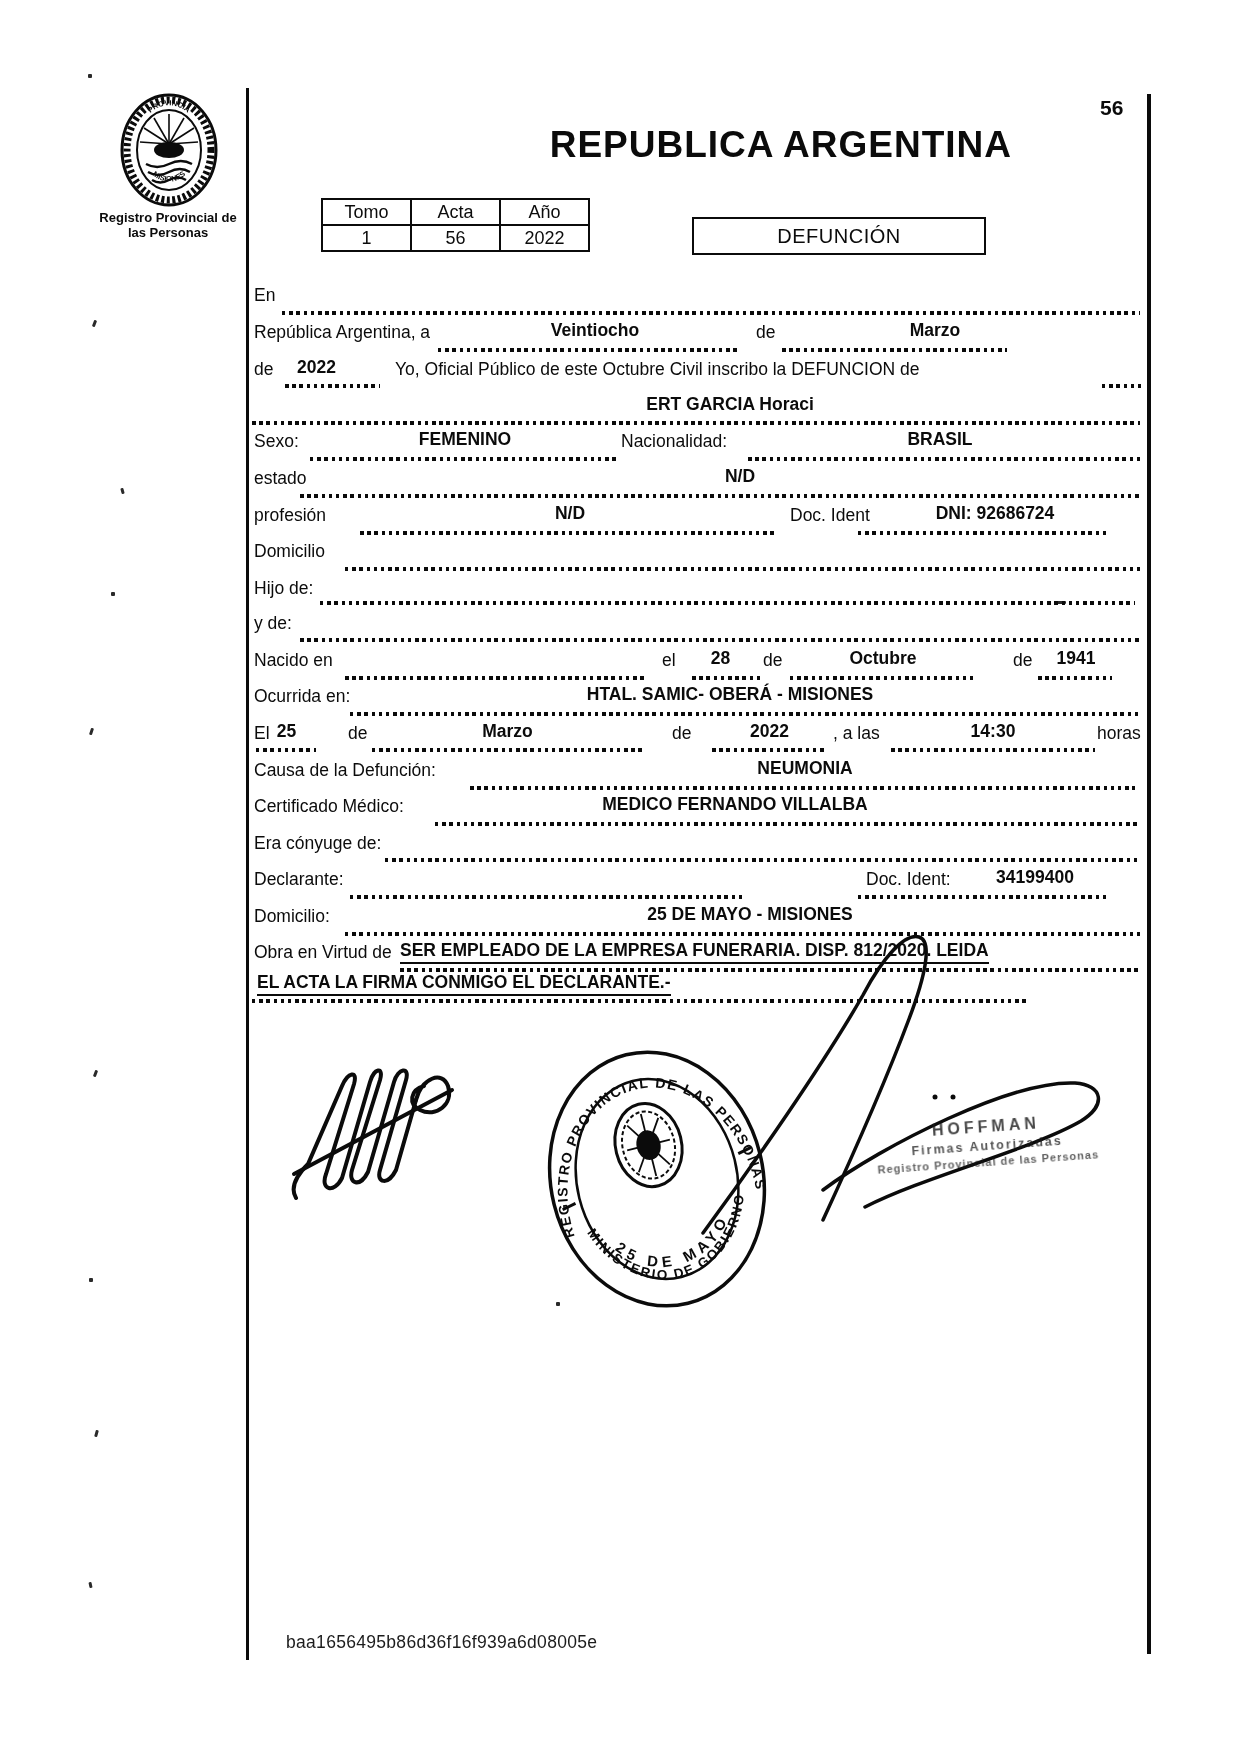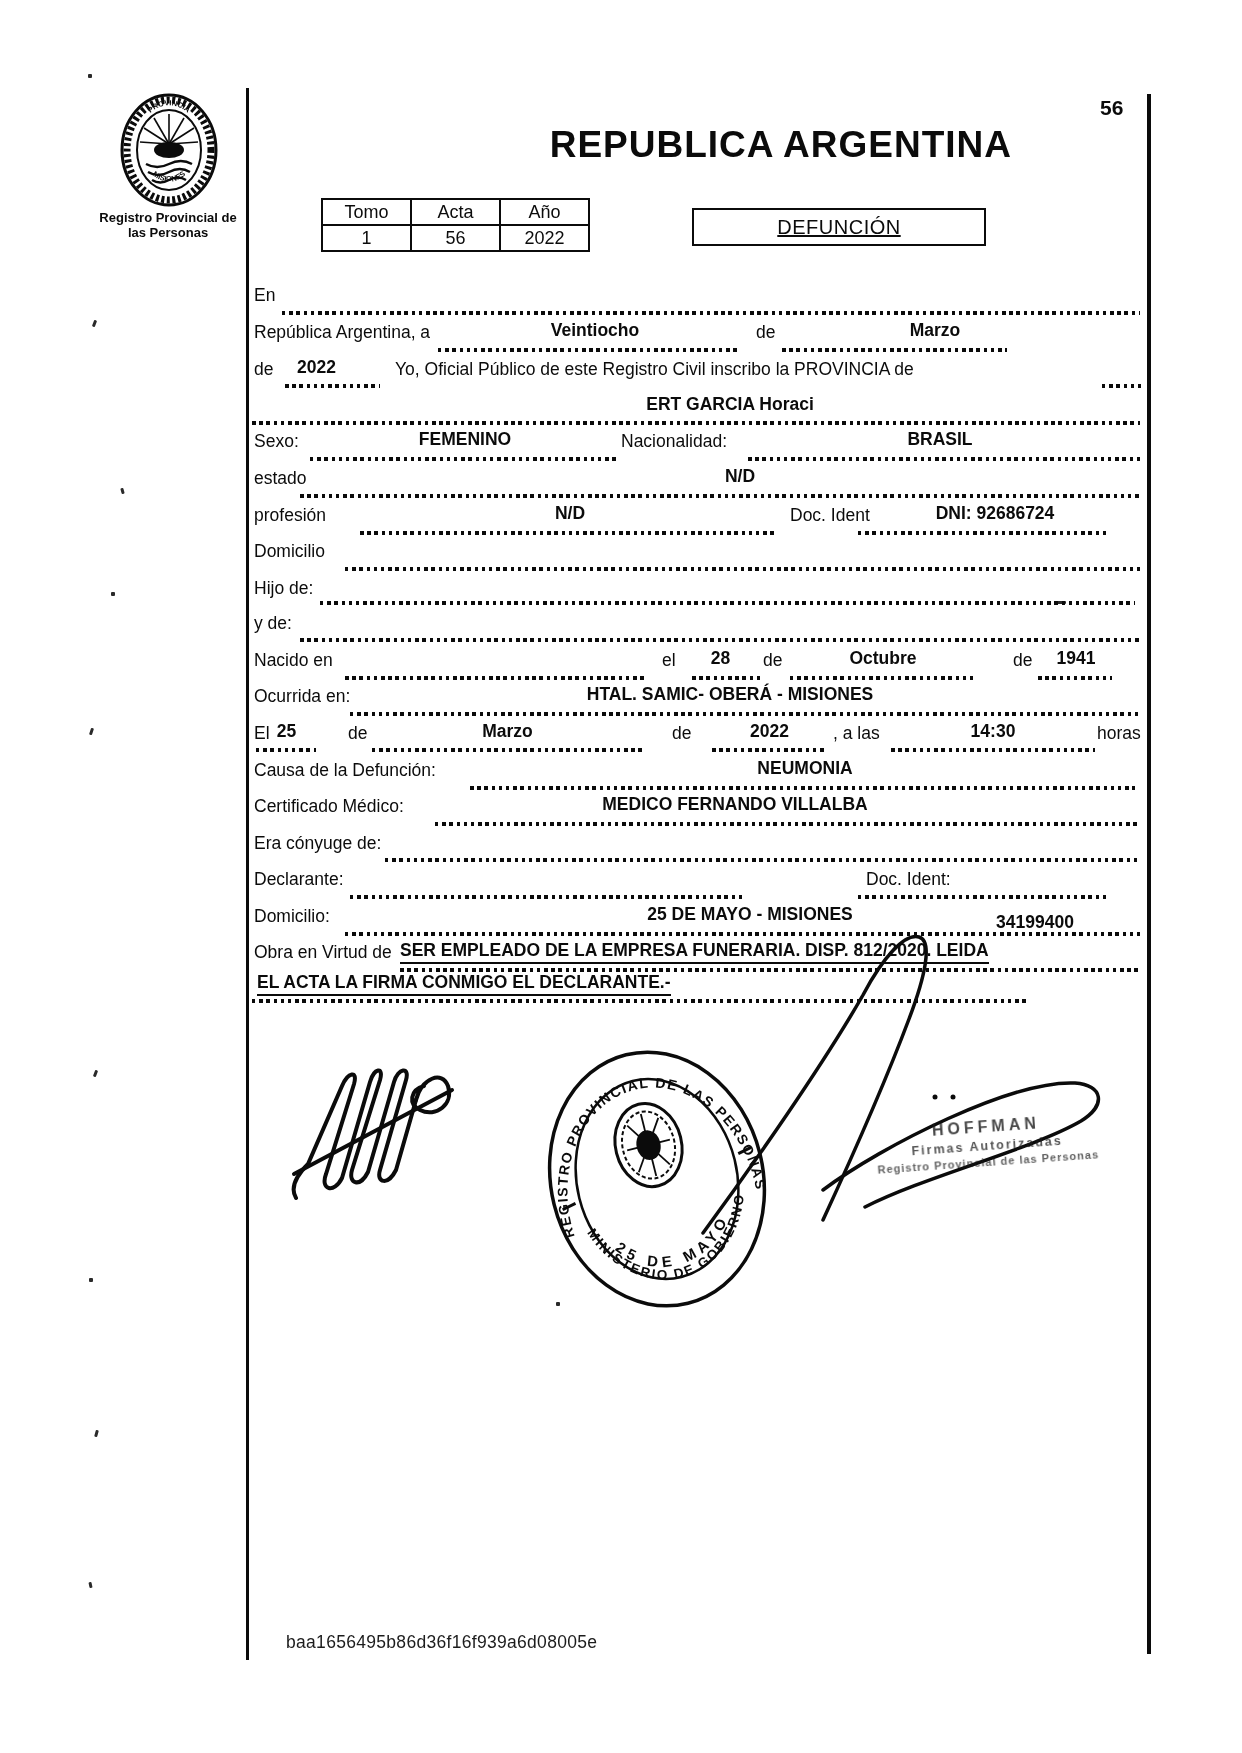--- a/index.html
+++ b/index.html
@@ -17,22 +17,22 @@
   .val{position:absolute;font-size:17.5px;font-weight:700;text-align:center;white-space:nowrap;}
   .valL{position:absolute;font-size:17.5px;font-weight:700;white-space:nowrap;}
   .pgnum{position:absolute;left:1100px;top:96px;font-size:21px;font-weight:700;}
   .title{position:absolute;left:252px;top:124px;width:760px;text-align:right;
          font-size:37px;font-weight:700;letter-spacing:1px;}
   
   table.rec{position:absolute;left:321px;top:198px;border-collapse:collapse;}
   table.rec td,table.rec th{border:2.5px solid #0b0b0b;width:87px;height:24px;text-align:center;
          font-size:18px;font-weight:400;padding:0;}
   table.rec th{font-weight:400;}
-  .defbox{position:absolute;left:692px;top:208px;width:290px;height:34px;border:2.5px solid #0b0b0b;
-          display:flex;align-items:center;justify-content:center;font-size:20px;letter-spacing:.5px;text-decoration:underline;}
+  .defbox{position:absolute;left:692px;top:217px;width:290px;height:34px;border:2.5px solid #0b0b0b;
+          display:flex;align-items:center;justify-content:center;font-size:20px;letter-spacing:.5px;}
   .logoCap{position:absolute;left:92px;top:210px;width:152px;text-align:center;
            font-size:13px;font-weight:700;line-height:15px;}
   .uline{border-bottom:2.5px solid #0b0b0b;padding-bottom:1px;}
   .hash{position:absolute;left:286px;top:1632px;font-size:17.5px;color:#1c1c1c;letter-spacing:.3px;}
   .authstamp{position:absolute;left:842px;top:1118px;width:290px;transform:rotate(-4deg);
              color:#1a1a1a;filter:blur(.4px);text-align:center;}
   .authstamp .l1{font-size:16px;font-weight:700;letter-spacing:4px;opacity:.8;}
   .authstamp .l2{font-size:12.5px;font-weight:700;letter-spacing:2px;opacity:.75;margin-top:3px;}
   .authstamp .l3{font-size:11px;font-weight:700;letter-spacing:1px;opacity:.7;margin-top:3px;}
   .speck{position:absolute;background:#2a2a2a;border-radius:1px;}
@@ -115,21 +115,21 @@
 
   <div class="lbl" style="left:254px;top:322px;">República Argentina, a</div>
   <div class="val" style="left:450px;top:320px;width:290px;">Veintiocho</div>
   <div class="lbl" style="left:756px;top:322px;">de</div>
   <div class="val" style="left:790px;top:320px;width:290px;">Marzo</div>
   <div class="dl" style="left:438px;top:348px;width:300px;"></div>
   <div class="dl" style="left:782px;top:348px;width:225px;"></div>
 
   <div class="lbl" style="left:254px;top:359px;">de</div>
   <div class="valL" style="left:297px;top:357px;">2022</div>
-  <div class="lbl" style="left:395px;top:359px;">Yo, Oficial Público de este Registro Civil inscribo la PROVINCIA de</div>
+  <div class="lbl" style="left:395px;top:359px;">Yo, Oficial Público de este Octubre Civil inscribo la DEFUNCION de</div>
   <div class="dl" style="left:285px;top:384px;width:95px;"></div>
   <div class="dl" style="left:1102px;top:384px;width:40px;"></div>
 
   <div class="val" style="left:330px;top:394px;width:800px;">ERT GARCIA Horaci</div>
   <div class="dl" style="left:252px;top:421px;width:888px;"></div>
 
   <div class="lbl" style="left:254px;top:431px;">Sexo:</div>
   <div class="val" style="left:310px;top:429px;width:310px;">FEMENINO</div>
   <div class="lbl" style="left:621px;top:431px;">Nacionalidad:</div>
   <div class="val" style="left:750px;top:429px;width:380px;">BRASIL</div>
@@ -192,21 +192,21 @@
 
   <div class="lbl" style="left:254px;top:796px;">Certificado Médico:</div>
   <div class="val" style="left:435px;top:794px;width:600px;">MEDICO FERNANDO VILLALBA</div>
   <div class="dl" style="left:435px;top:822px;width:705px;"></div>
 
   <div class="lbl" style="left:254px;top:833px;">Era cónyuge de:</div>
   <div class="dl" style="left:385px;top:858px;width:755px;"></div>
 
   <div class="lbl" style="left:254px;top:869px;">Declarante:</div>
   <div class="lbl" style="left:866px;top:869px;">Doc. Ident:</div>
-  <div class="val" style="left:900px;top:867px;width:270px;margin-top:45px;">34199400</div>
+  <div class="val" style="left:900px;top:867px;width:270px;">34199400</div>
   <div class="dl" style="left:350px;top:895px;width:395px;"></div>
   <div class="dl" style="left:858px;top:895px;width:252px;"></div>
 
   <div class="lbl" style="left:254px;top:906px;">Domicilio:</div>
   <div class="val" style="left:345px;top:904px;width:810px;">25 DE MAYO - MISIONES</div>
   <div class="dl" style="left:345px;top:932px;width:795px;"></div>
 
   <div class="lbl" style="left:254px;top:942px;">Obra en Virtud de</div>
   <div class="valL uline" style="left:400px;top:940px;">SER EMPLEADO DE LA EMPRESA FUNERARIA. DISP. 812/2020. LEIDA</div>
   <div class="dl" style="left:400px;top:968px;width:740px;"></div>

